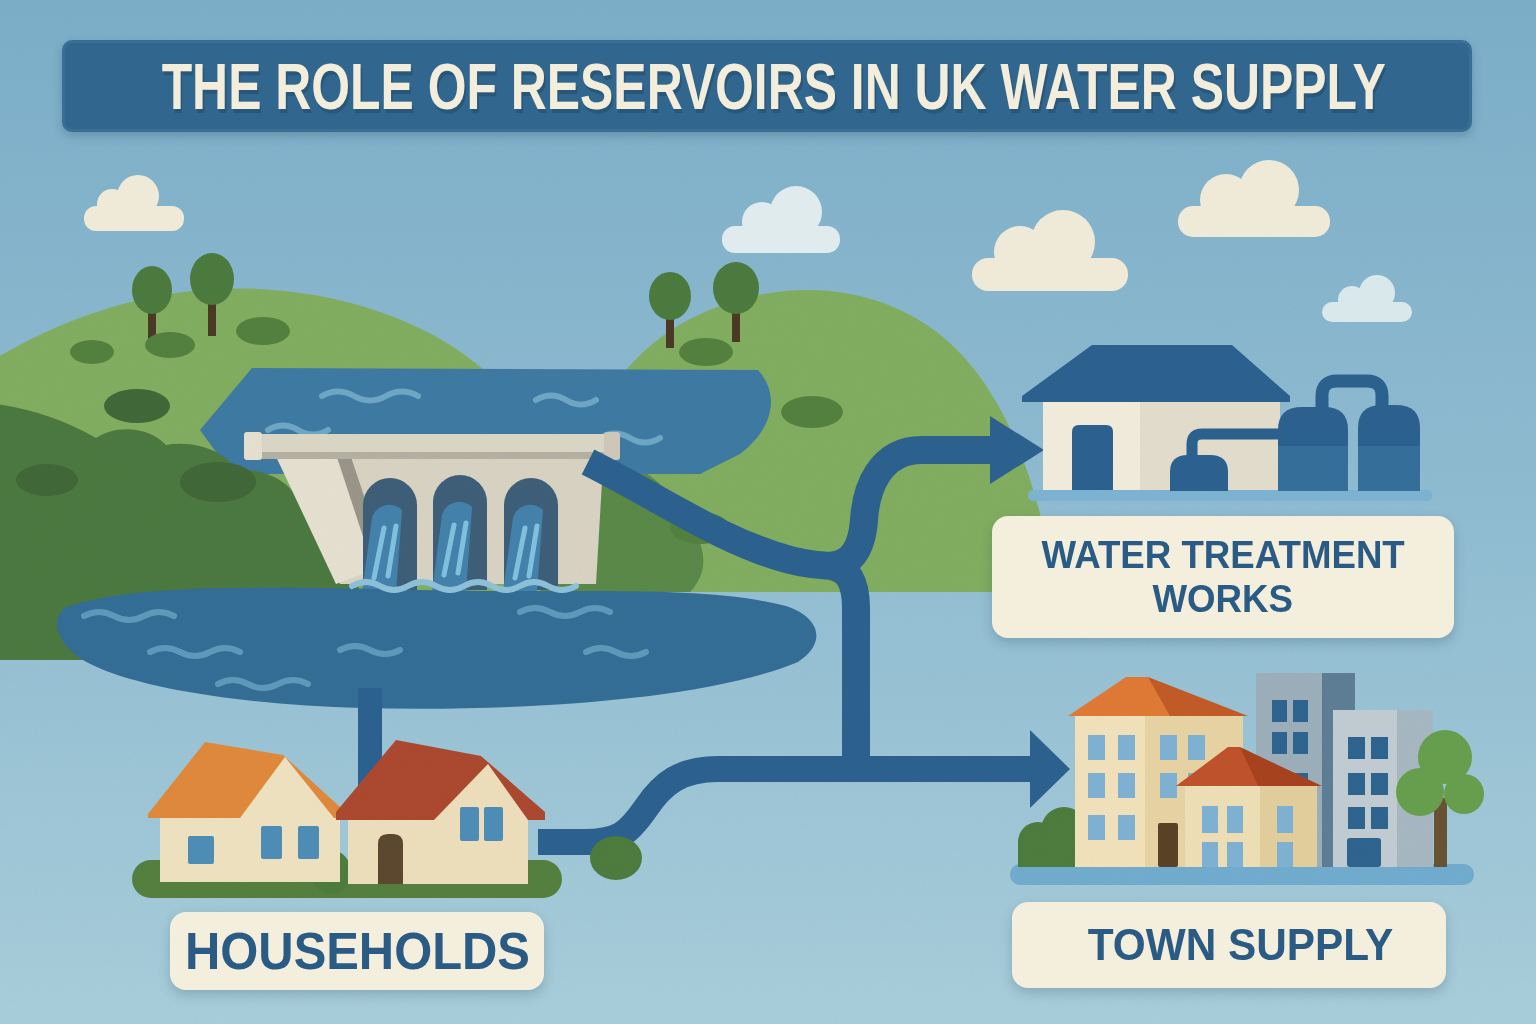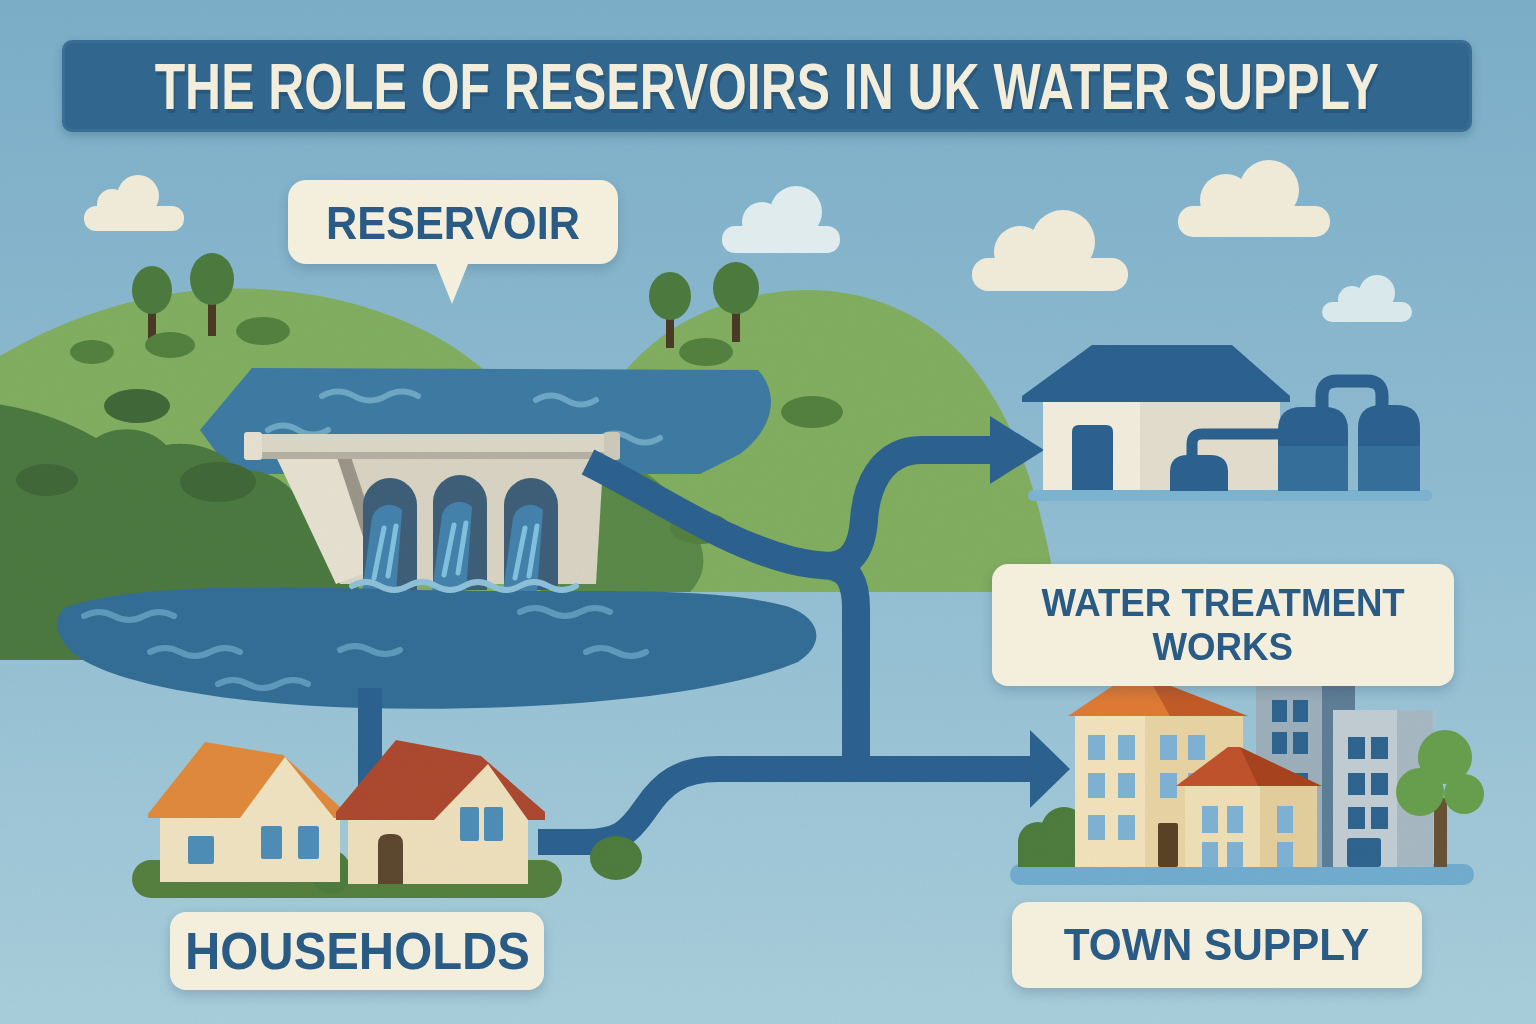--- a/index.html
+++ b/index.html
@@ -6,21 +6,21 @@
   .stage{
     position:relative;width:1536px;height:1024px;overflow:hidden;
     background:linear-gradient(180deg,#7db0ca 0%,#8fbcd2 45%,#a9cfdc 100%);
     font-family:"Liberation Sans","DejaVu Sans",sans-serif;
   }
   .stage svg{position:absolute;left:0;top:0;}
   .title-banner{
     position:absolute;left:62px;top:40px;width:1410px;height:92px;
     background:#31678f;border-radius:10px;
     box-shadow:0 4px 10px rgba(25,55,80,.25), inset 0 0 0 3px rgba(255,255,255,.05);
-    display:flex;align-items:center;justify-content:center;
+    display:flex;align-items:center;justify-content:flex-start;
   }
   .title-banner span{
     color:#f3eedb;font-size:58px;font-weight:bold;letter-spacing:0px;white-space:nowrap;
     transform:scaleX(.86) scaleY(1.12);
     text-shadow:2px 3px 0 rgba(20,45,65,.28);
   }
   .label-box{
     position:absolute;background:#f4eedd;border-radius:16px;
     display:flex;align-items:center;justify-content:center;flex-direction:column;
     color:#295b84;font-weight:bold;
@@ -33,23 +33,23 @@
     background:#f4eedd;border-radius:18px;
     display:flex;align-items:center;justify-content:center;
     color:#295b84;font-weight:bold;box-shadow:0 5px 12px rgba(30,60,85,.2);
   }
   .bubble .txt{font-size:47px;transform:scaleX(.92);}
   .bubble::after{
     content:"";position:absolute;left:148px;top:100%;
     border-left:16px solid transparent;border-right:16px solid transparent;
     border-top:40px solid #f4eedd;
   }
-  .lbl-treatment{left:992px;top:516px;width:462px;height:122px;font-size:39px;margin-top:48px;}
+  .lbl-treatment{left:992px;top:516px;width:462px;height:122px;font-size:39px;}
   .lbl-households{left:170px;top:912px;width:374px;height:78px;font-size:52px;}
-  .lbl-town{left:1012px;top:902px;width:410px;height:86px;font-size:45px;}
+  .lbl-town{left:1012px;top:902px;width:410px;height:86px;font-size:45px;padding-left:24px;}
 </style>
 </head>
 <body>
 
 <div class="stage">
 
 <svg width="1536" height="1024" viewBox="0 0 1536 1024">
   <defs>
     <filter id="grain" x="0" y="0" width="100%" height="100%">
       <feTurbulence type="fractalNoise" baseFrequency="0.8" numOctaves="2" stitchTiles="stitch"></feTurbulence>
@@ -319,23 +319,20 @@
     </g>
   </g>
 
   <rect width="1536" height="1024" filter="url(#grain)" opacity="0.05"></rect>
 </svg>
 
 <div class="title-banner">
   <span>THE ROLE OF RESERVOIRS IN UK WATER SUPPLY</span>
 </div>
 
-<div class="bubble">
-  <span class="txt">RESERVOIR</span>
-</div>
 
 <div class="label-box lbl-treatment">
   <span class="txt">WATER TREATMENT</span>
   <span class="txt">WORKS</span>
 </div>
 
 <div class="label-box lbl-households">
   <span class="txt">HOUSEHOLDS</span>
 </div>
 

